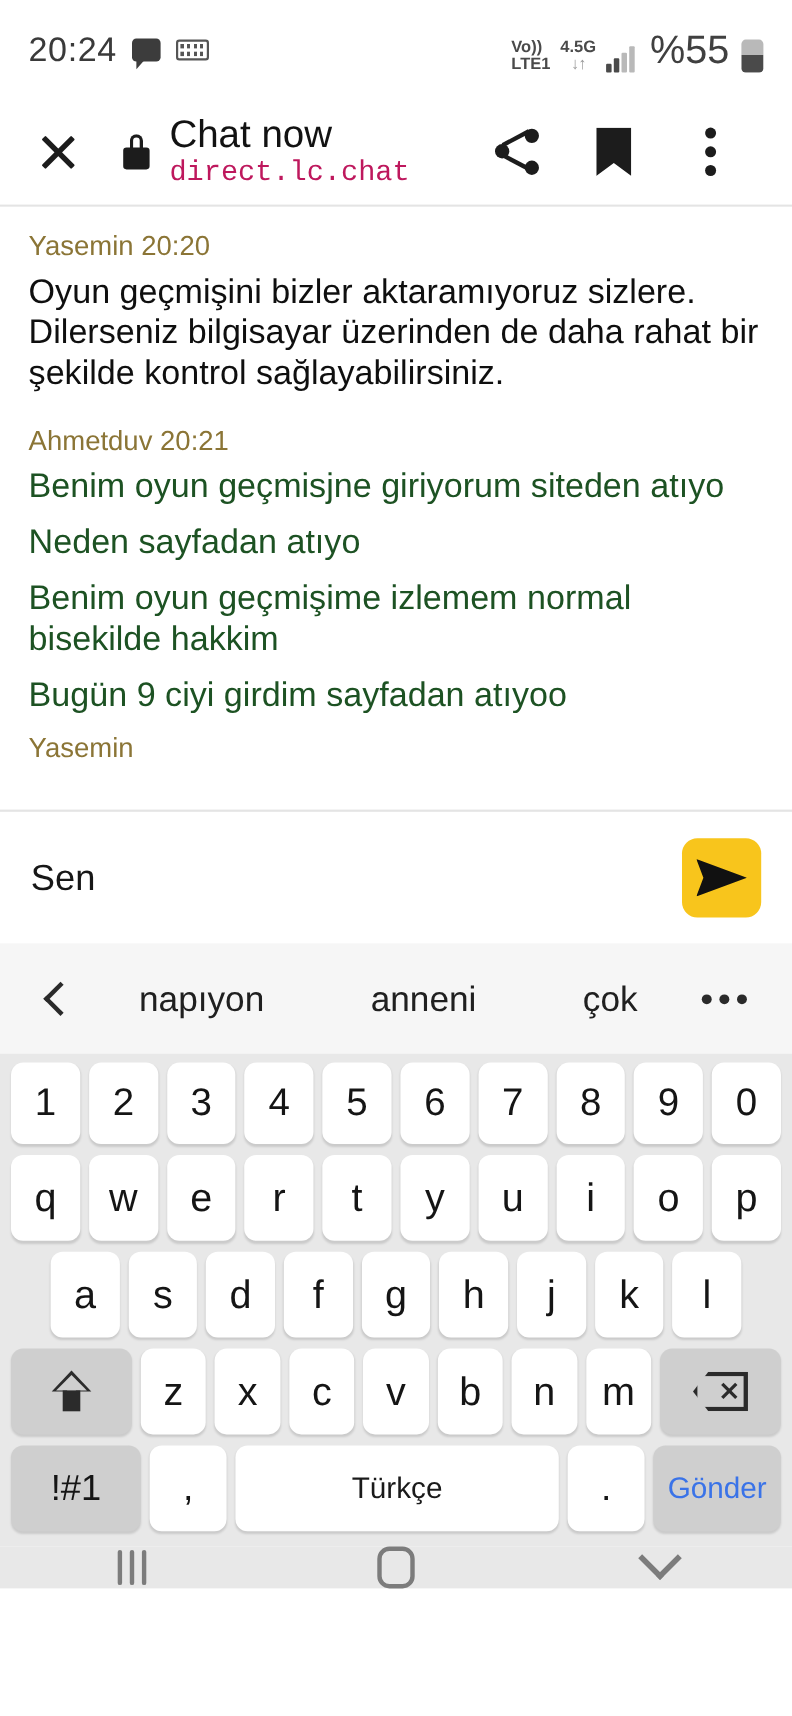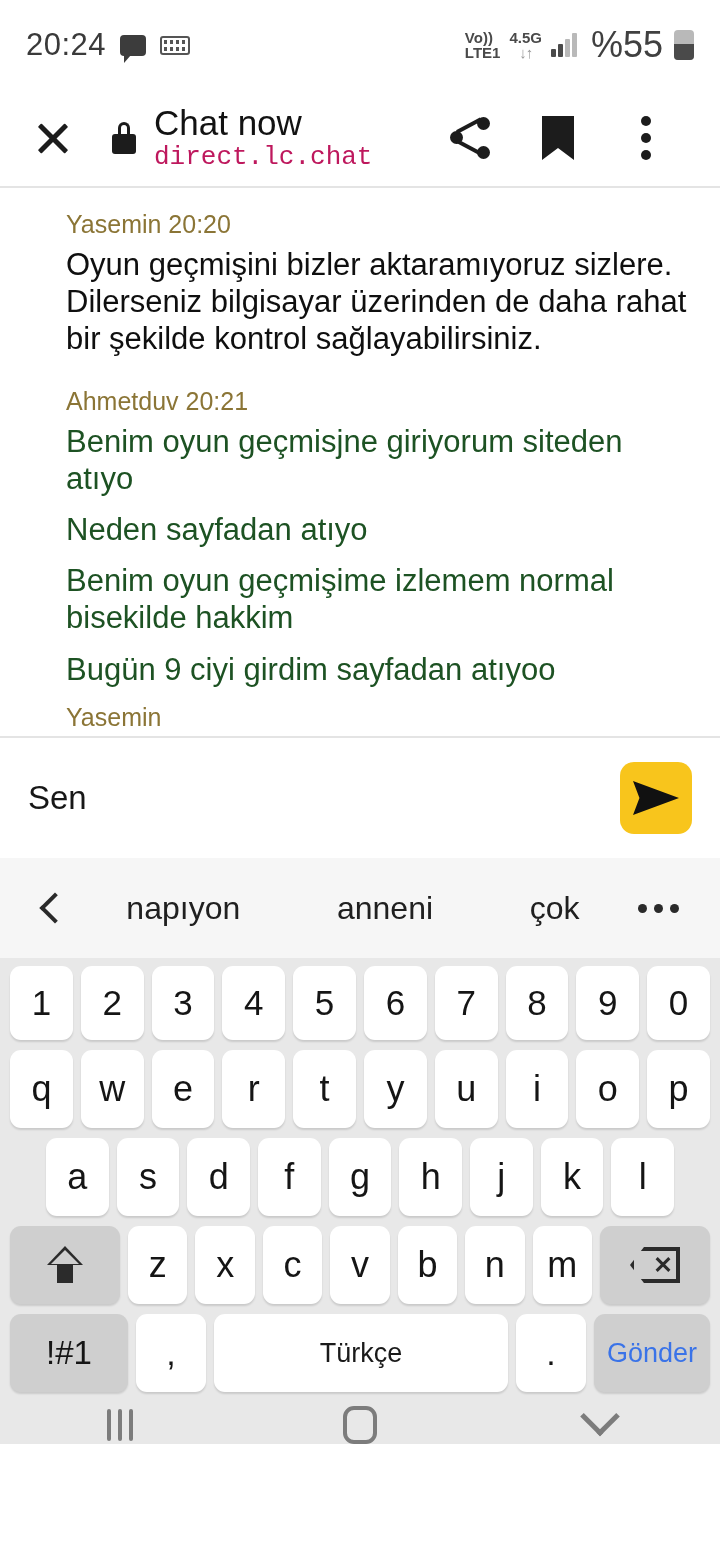--- a/index.html
+++ b/index.html
@@ -21,21 +21,21 @@
   .sb-time{ font-size:31px; color:#3a3a3a; letter-spacing:.5px; }
   .ic-msg{ width:26px; height:21px; background:#3c3c3c; border-radius:4px; position:relative; }
   .ic-msg:after{ content:""; position:absolute; left:4px; bottom:-7px; border-left:7px solid #3c3c3c;
                  border-bottom:8px solid transparent; }
   .ic-kbd{ width:30px; height:19px; border:2px solid #555; border-radius:3px; position:relative; background:#fff; }
   .ic-kbd:before{ content:""; position:absolute; left:2px; top:2px; right:2px; height:4px;
                   background:repeating-linear-gradient(to right,#555 0 3px,transparent 3px 6px); }
   .ic-kbd:after{ content:""; position:absolute; left:2px; top:9px; right:2px; height:4px;
                  background:repeating-linear-gradient(to right,#555 0 3px,transparent 3px 6px); }
 
-  .sb-right{ display:flex; align-items:center; gap:9px; }
+  .sb-right{ display:flex; align-items:flex-end; gap:9px; }
   .volte{ display:flex; flex-direction:column; align-items:flex-start; line-height:1.02; }
   .volte span{ font-size:15px; font-weight:bold; color:#4a4a4a; }
   .netg{ display:flex; flex-direction:column; align-items:center; line-height:1.02; }
   .netg .g{ font-size:15px; font-weight:bold; color:#4a4a4a; }
   .netg .ar{ font-size:15px; color:#9a9a9a; letter-spacing:-1px; }
   .bars{ display:flex; align-items:flex-end; gap:2px; height:24px; }
   .bars i{ display:block; width:5px; background:#b9b9b9; border-radius:1px; }
   .bars i.on{ background:#4a4a4a; }
   .bars i:nth-child(1){ height:8px; }
   .bars i:nth-child(2){ height:13px; }
@@ -76,21 +76,21 @@
   .ic-share .l{ position:absolute; height:4px; background:#1c1c1c; }
   .ic-share .l1{ width:27px; left:7px; top:13px; transform:rotate(-28deg); transform-origin:left center; }
   .ic-share .l2{ width:27px; left:7px; top:22px; transform:rotate(28deg); transform-origin:left center; }
   .ic-bookmark{ width:32px; height:44px; background:#1c1c1c;
                 clip-path:polygon(0 0,100% 0,100% 100%,50% 73%,0 100%); }
   .ic-more{ width:10px; height:44px; display:flex; flex-direction:column; justify-content:space-between; }
   .ic-more i{ display:block; width:10px; height:10px; border-radius:50%; background:#1c1c1c; }
 
   
   .chat{ flex:0 0 548px; height:548px; background:#fff; padding:18px 26px 0 26px; overflow:hidden; }
-  .msg-group{ margin-bottom:4px;margin-left:40px; }
+  .msg-group{ margin-bottom:4px; }
   .meta{ font-size:25px; color:#8b7536; line-height:1.5; margin-bottom:2px; }
   .bubble-agent{ font-size:31px; color:#0f0f0f; line-height:1.2; margin-bottom:12px; }
   .bubble-user{ font-size:31px; color:#1d5223; line-height:1.2; margin-bottom:14px; }
   .gap{ height:14px; }
   .read{ font-size:25px; color:#8b7536; line-height:1.25; }
 
   
   .composer{
     flex:0 0 122px; height:122px; background:#fff; border-top:2px solid #e4e4e4;
     display:flex; align-items:center; padding:0 28px;

